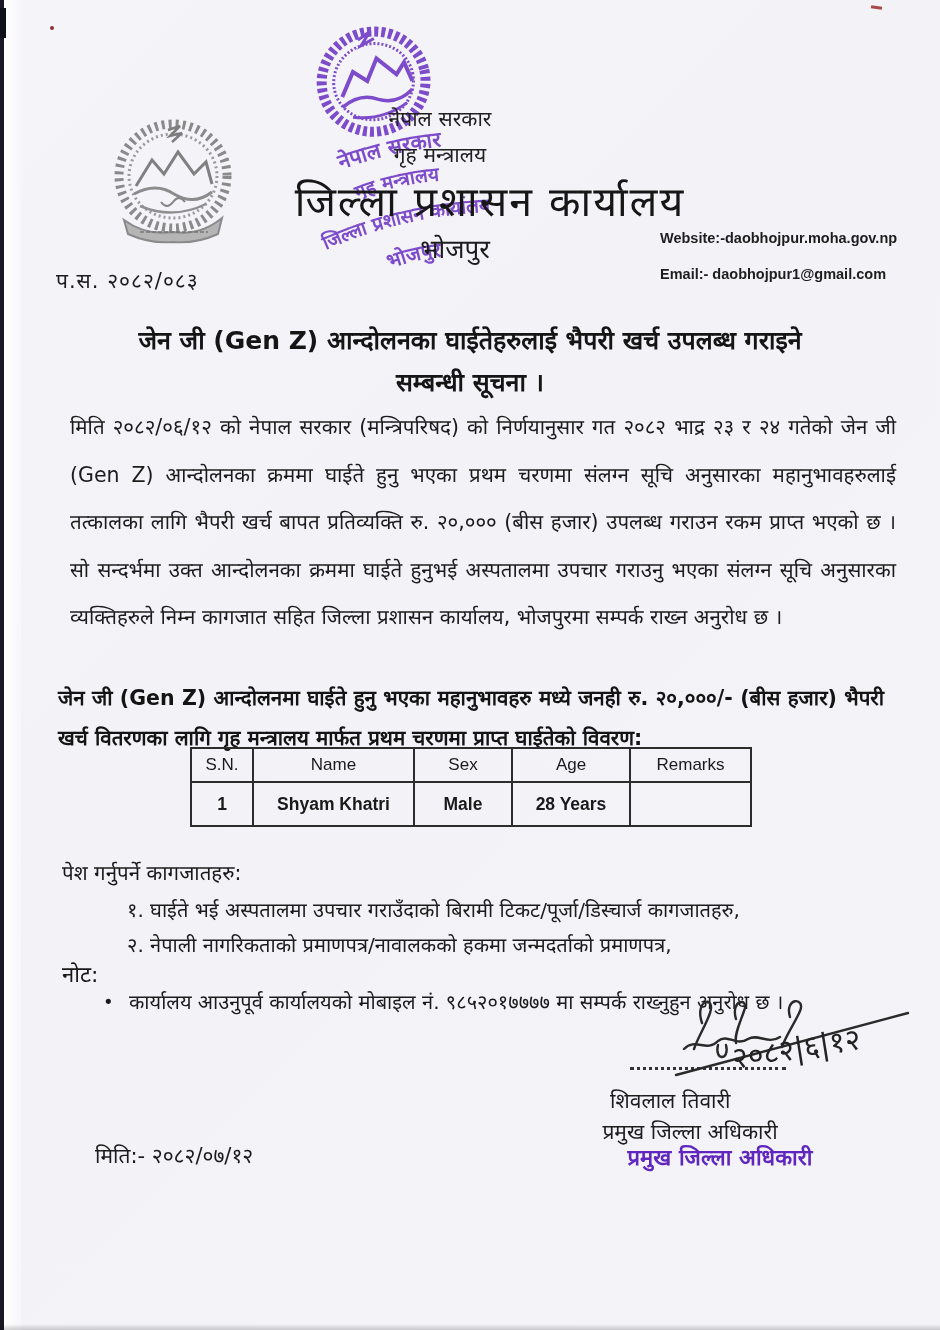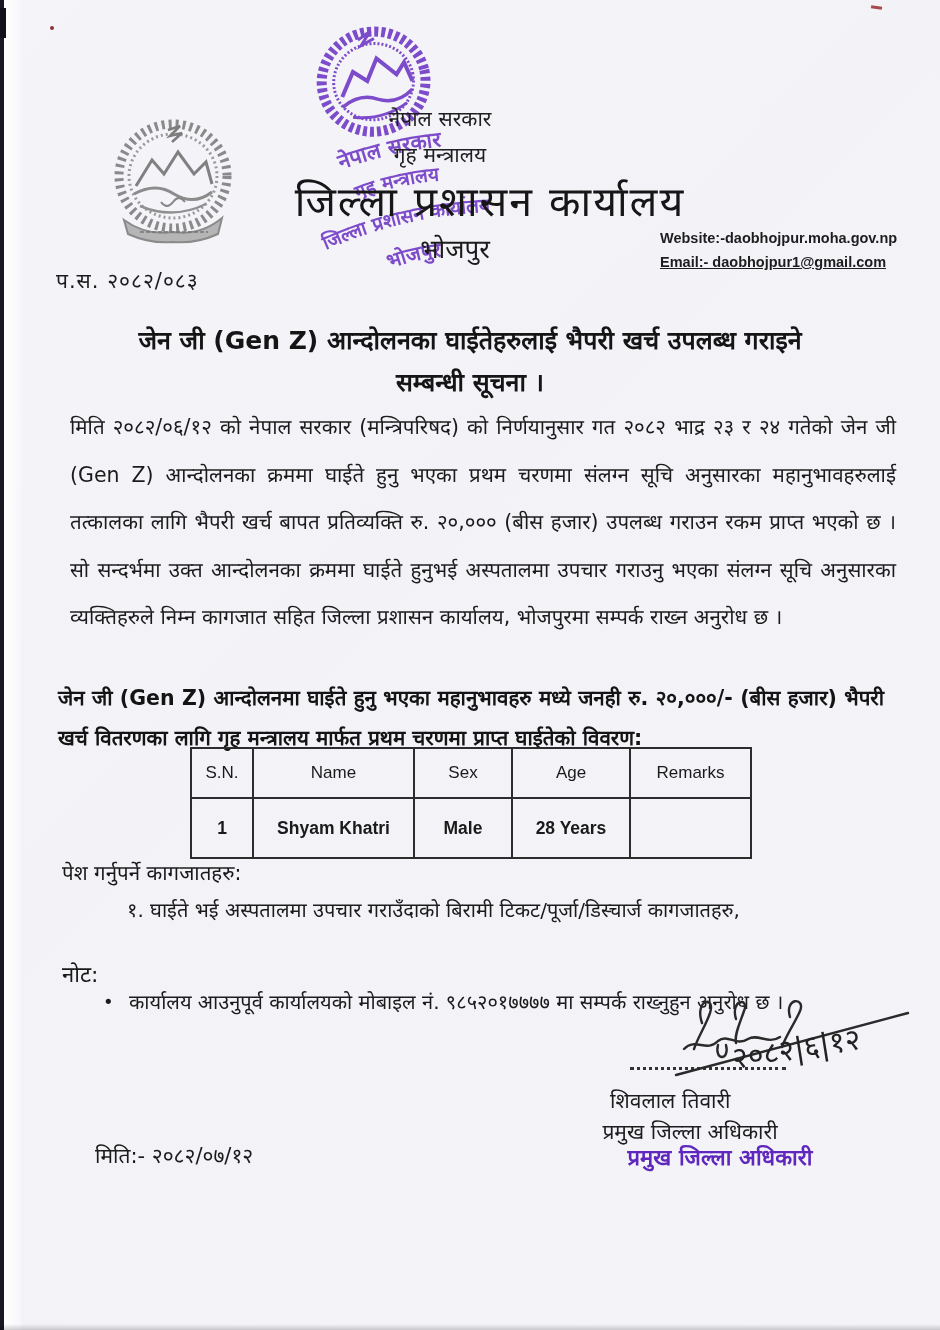--- a/index.html
+++ b/index.html
@@ -26,34 +26,34 @@
   .abs{position:absolute;}
   .dev{font-family:"DejaVu Sans",sans-serif;}
   .lat{font-family:"Liberation Sans",sans-serif;}
 
   
   .gov-line{left:330px;top:104px;width:220px;text-align:center;font-size:21px;color:#1e1e1e;}
   .min-line{left:330px;top:140px;width:220px;text-align:center;font-size:21px;color:#1e1e1e;}
   .office-line{left:250px;top:172px;width:480px;text-align:center;font-size:41px;color:#161616;letter-spacing:2px;}
   .district-line{left:345px;top:230px;width:220px;text-align:center;font-size:26px;color:#1b1b1b;}
   .contact{left:660px;top:226px;width:272px;font-size:14.5px;font-weight:bold;color:#1d1d1d;line-height:24px;}
-  .contact .email{text-decoration:underline;}
+  .contact .email{margin-top:12px;}
   .refno{left:56px;top:266px;font-size:21px;color:#1c1c1c;letter-spacing:1px;}
 
   
   .title1{left:60px;top:322px;width:820px;text-align:center;font-size:25px;font-weight:bold;color:#151515;}
   .title2{left:60px;top:364px;width:820px;text-align:center;font-size:25px;font-weight:bold;color:#151515;}
 
   
   .para1{left:70px;top:404px;width:826px;font-size:20.5px;line-height:47.5px;text-align:justify;color:#1b1b1b;}
   .para2{left:58px;top:678px;width:826px;font-size:20.5px;line-height:40px;text-align:justify;font-weight:bold;color:#141414;}
 
   
   table.victims{position:absolute;left:190px;top:747px;border-collapse:collapse;table-layout:fixed;background:transparent;}
-  table.victims td,table.victims th{border:2px solid #2c2c2c;padding:8px;font-family:"Liberation Sans",sans-serif;color:#1a1a1a;text-align:center;overflow:hidden;}
+  table.victims td,table.victims th{border:2px solid #2c2c2c;padding:0;font-family:"Liberation Sans",sans-serif;color:#1a1a1a;text-align:center;overflow:hidden;}
   table.victims th{height:32px;font-size:17px;font-weight:normal;}
   table.victims td{height:42px;font-size:17.5px;font-weight:bold;}
 
   
   .docs-heading{left:62px;top:858px;font-size:20.5px;color:#181818;}
   .doc-item{left:103px;width:760px;font-size:20px;color:#1b1b1b;margin-left:24px;}
   .note-heading{left:62px;top:958px;font-size:22px;color:#181818;}
   .note-line{left:103px;top:988px;width:780px;font-size:20px;color:#1b1b1b;}
   .note-line .bullet{display:inline-block;width:26px;font-size:18px;vertical-align:1px;}
 
@@ -156,20 +156,21 @@
       <td>Shyam Khatri</td>
       <td>Male</td>
       <td>28 Years</td>
       <td></td>
     </tr>
   </tbody>
     </table>
 
   <div class="abs dev docs-heading">पेश गर्नुपर्ने कागजातहरु:</div>
   <div class="abs dev doc-item" style="top:896px">१. घाईते भई अस्पतालमा उपचार गराउँदाको बिरामी टिकट/पूर्जा/डिस्चार्ज कागजातहरु,</div>
+  <div class="abs dev doc-item" style="top:931px">२. नेपाली नागरिकताको प्रमाणपत्र/नावालकको हकमा जन्मदर्ताको प्रमाणपत्र,</div>
   <div class="abs dev note-heading">नोट:</div>
   <div class="abs dev note-line">
     <span class="bullet">•</span><span>कार्यालय आउनुपूर्व कार्यालयको मोबाइल नं. ९८५२०१७७७७ मा सम्पर्क राख्नुहुन अनुरोध छ ।</span>
   </div>
 
   <div class="abs dotted-line"></div>
   <svg class="abs" style="left:618px;top:993px" width="305" height="90" viewBox="0 0 305 90">
     <g fill="none" stroke="#2a2a2a" stroke-width="2.4" stroke-linecap="round">
       <path d="M84,30 C76,6 98,2 92,20 C88,32 80,44 76,56"></path>
       <path d="M118,26 C112,6 132,4 126,18 C122,30 116,42 118,50"></path>

